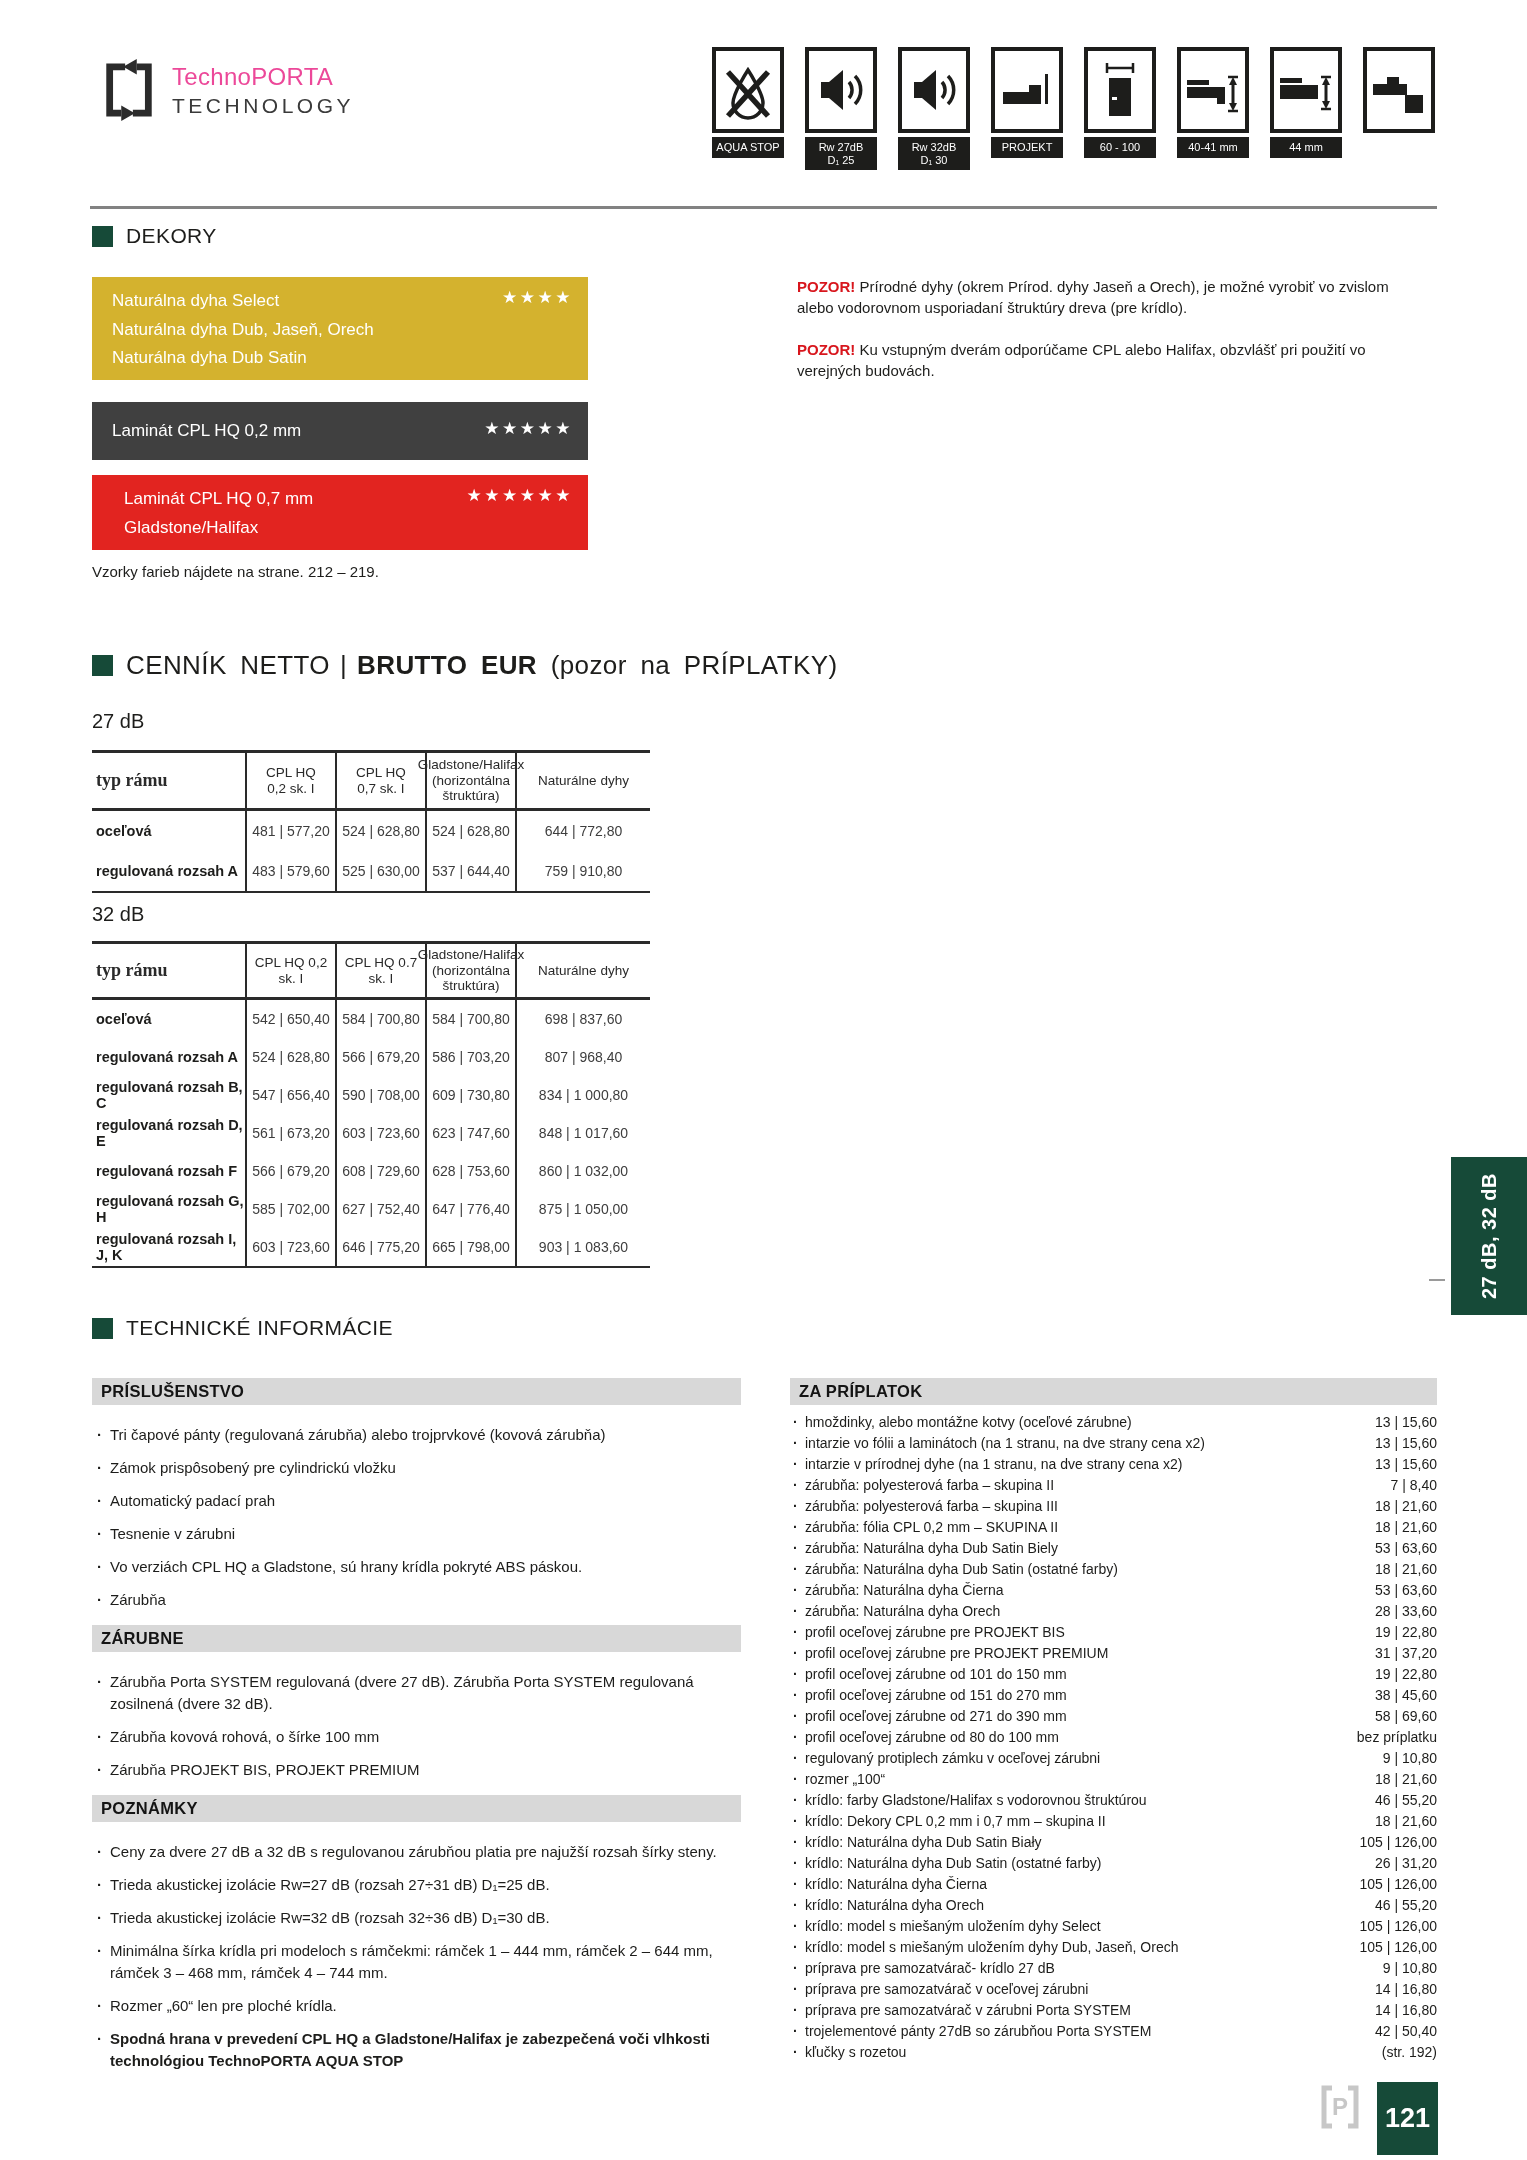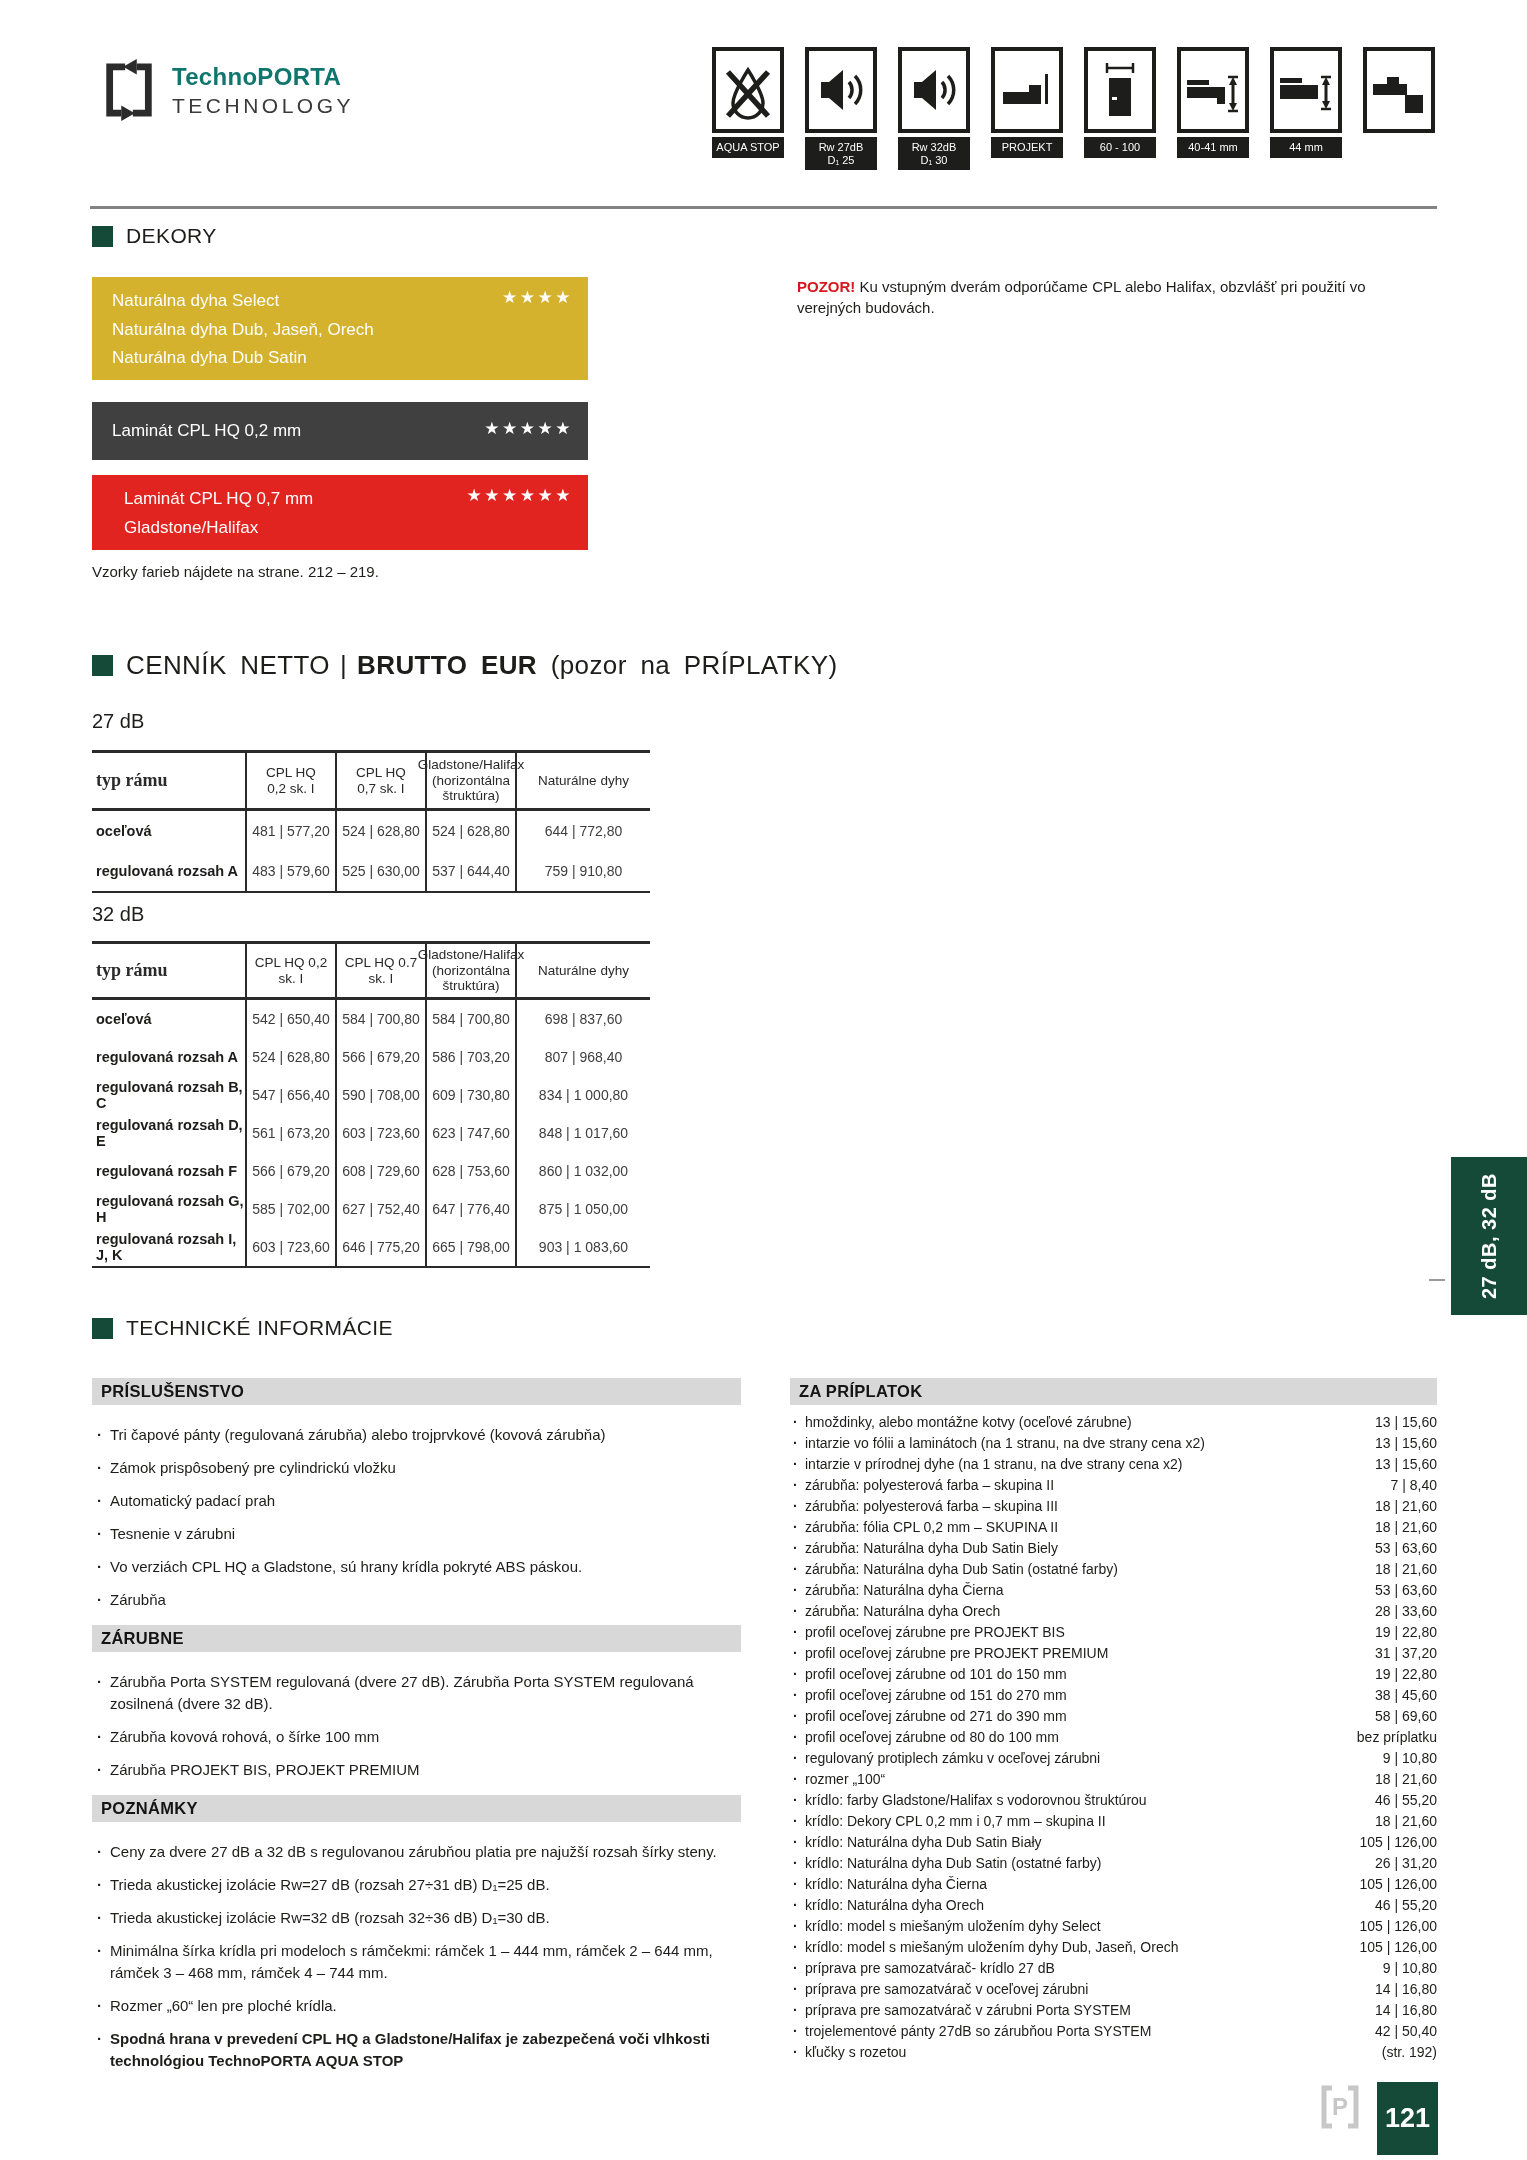--- a/index.html
+++ b/index.html
@@ -2,21 +2,21 @@
 <html><head>
 <meta charset="utf-8">
 <style>
   * { box-sizing: border-box; margin: 0; padding: 0; }
   body { margin: 0; background: #e8e8e8; font-family: "Liberation Sans", sans-serif; }
   #page { position: relative; width: 1527px; height: 2160px; background: #fff; overflow: hidden;
           color: #1d1d1b; margin: 0 auto; }
 
   
   .brand { position: absolute; left: 100px; top: 58px; display: flex; align-items: center; gap: 14px; }
-  .brand-text .brand-1 { font-size: 24px; font-weight: 700; color: #0f766e; letter-spacing: .3px; }
+  .brand-text .brand-1 { font-size: 24px; font-weight: 400; color: #ec4899; letter-spacing: .3px; }
   .brand-text .brand-2 { font-size: 21px; font-weight: 400; color: #3a3a3a; letter-spacing: 3.5px; margin-top: 3px; }
 
   
   .badges { position: absolute; left: 712px; top: 47px; display: flex; gap: 21px; }
   .badge { display: flex; flex-direction: column; align-items: center; width: 72px; }
   .badge-box { width: 72px; height: 86px; border: 4px solid #1d1d1b; background: #fff;
                display: flex; align-items: center; justify-content: center; }
   .badge-box svg { display: block; }
   .badge-label { width: 72px; background: #1d1d1b; color: #fff; font-size: 11px; line-height: 12.5px;
                  padding: 4px 1px; margin-top: 4px; text-align: center; font-weight: 500; }
@@ -254,20 +254,21 @@
           <div>Gladstone/Halifax</div>
         </div>
         <div class="stars">★★★★★★</div>
       </div>
     </div>
 
   <div class="vzorky">Vzorky farieb nájdete na strane. 212 – 219.</div>
 
   <div class="pozor-block">
 
+      <p class="pozor"><span class="pozor-prefix">POZOR!</span> <span class="pozor-text">Prírodné dyhy (okrem Prírod. dyhy Jaseň a Orech), je možné vyrobiť vo zvislom alebo vodorovnom usporiadaní štruktúry dreva (pre krídlo).</span></p>
 
       <p class="pozor"><span class="pozor-prefix">POZOR!</span> <span class="pozor-text">Ku vstupným dverám odporúčame CPL alebo Halifax, obzvlášť pri použití vo verejných budovách.</span></p>
     </div>
 
   <div class="sec-head" style="left:92px; top:650px;">
     <span class="gsq"></span>
     <span class="cennik-line"><span>CENNÍK NETTO</span><span class="sep">|</span><span class="b">BRUTTO EUR</span> <span>(pozor na PRÍPLATKY)</span></span>
   </div>
 
   <div class="ttitle" style="top:710px;">27 dB</div>

